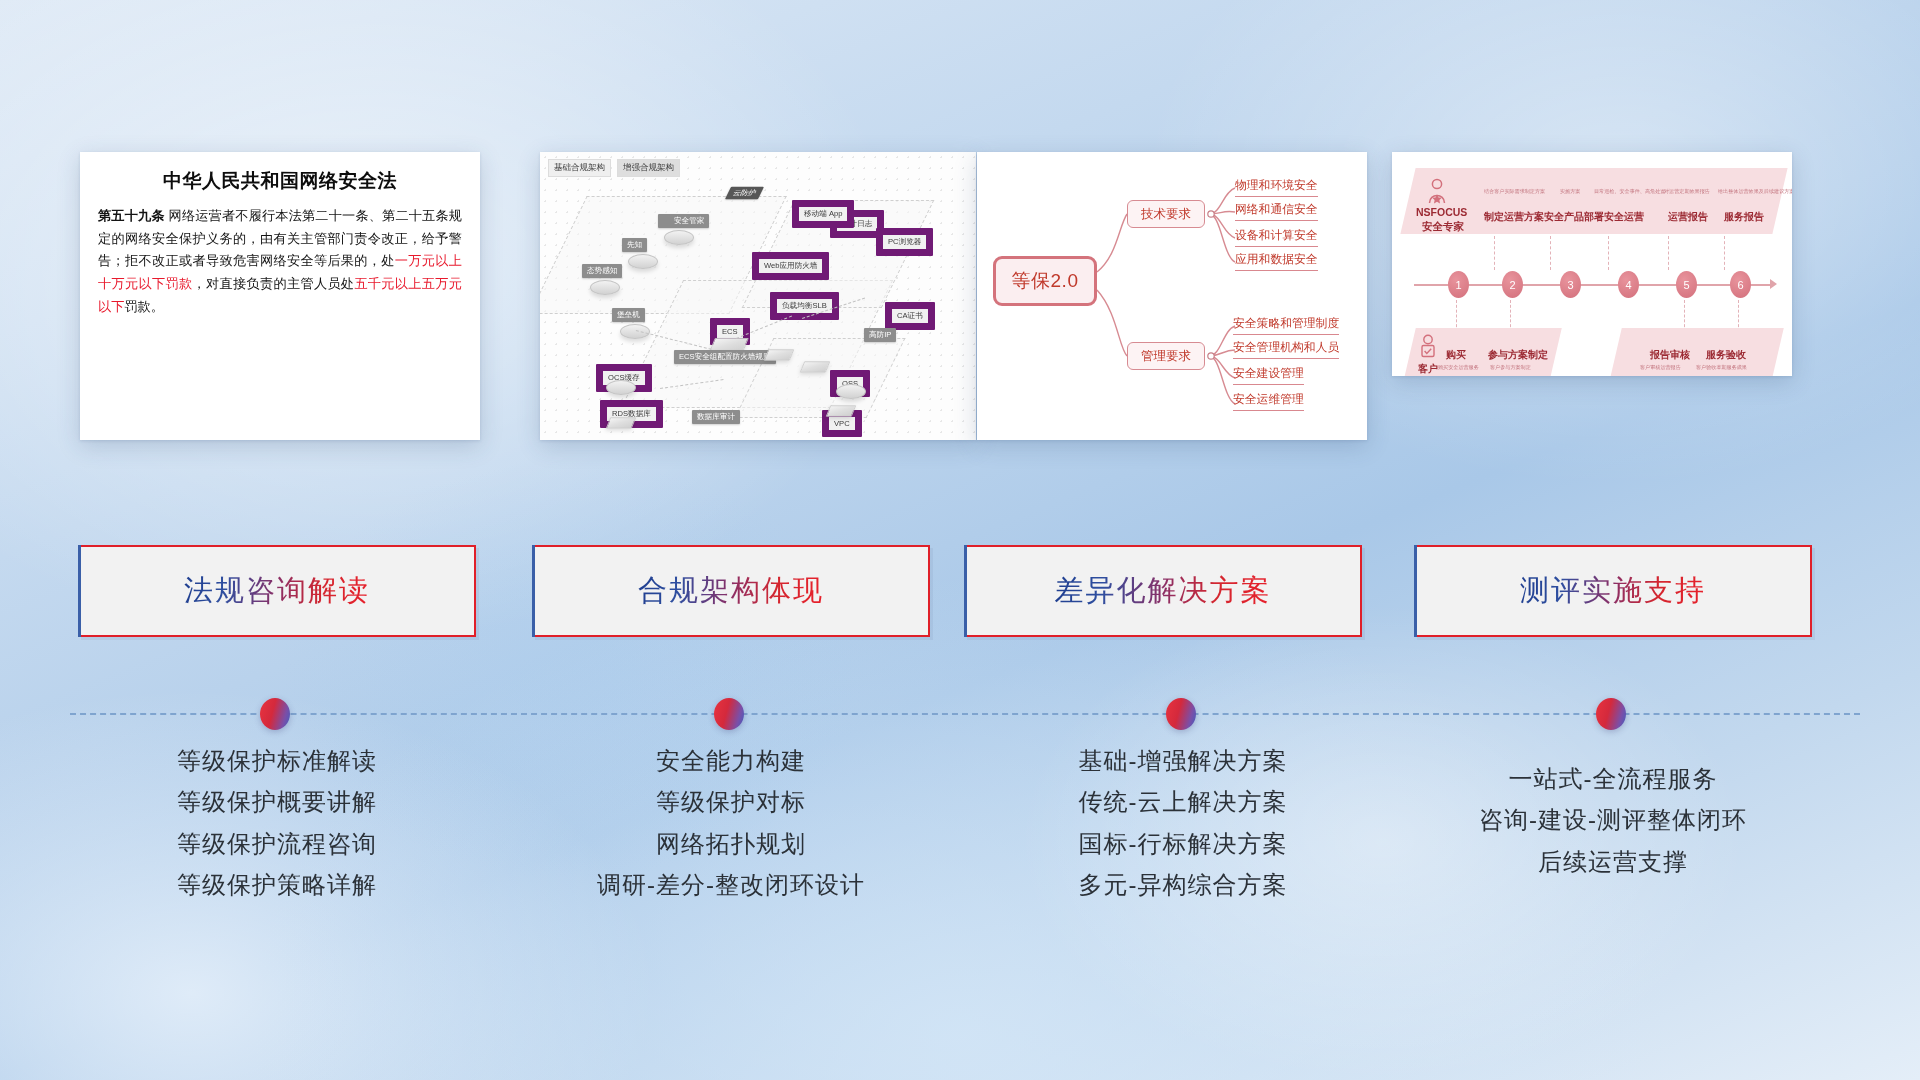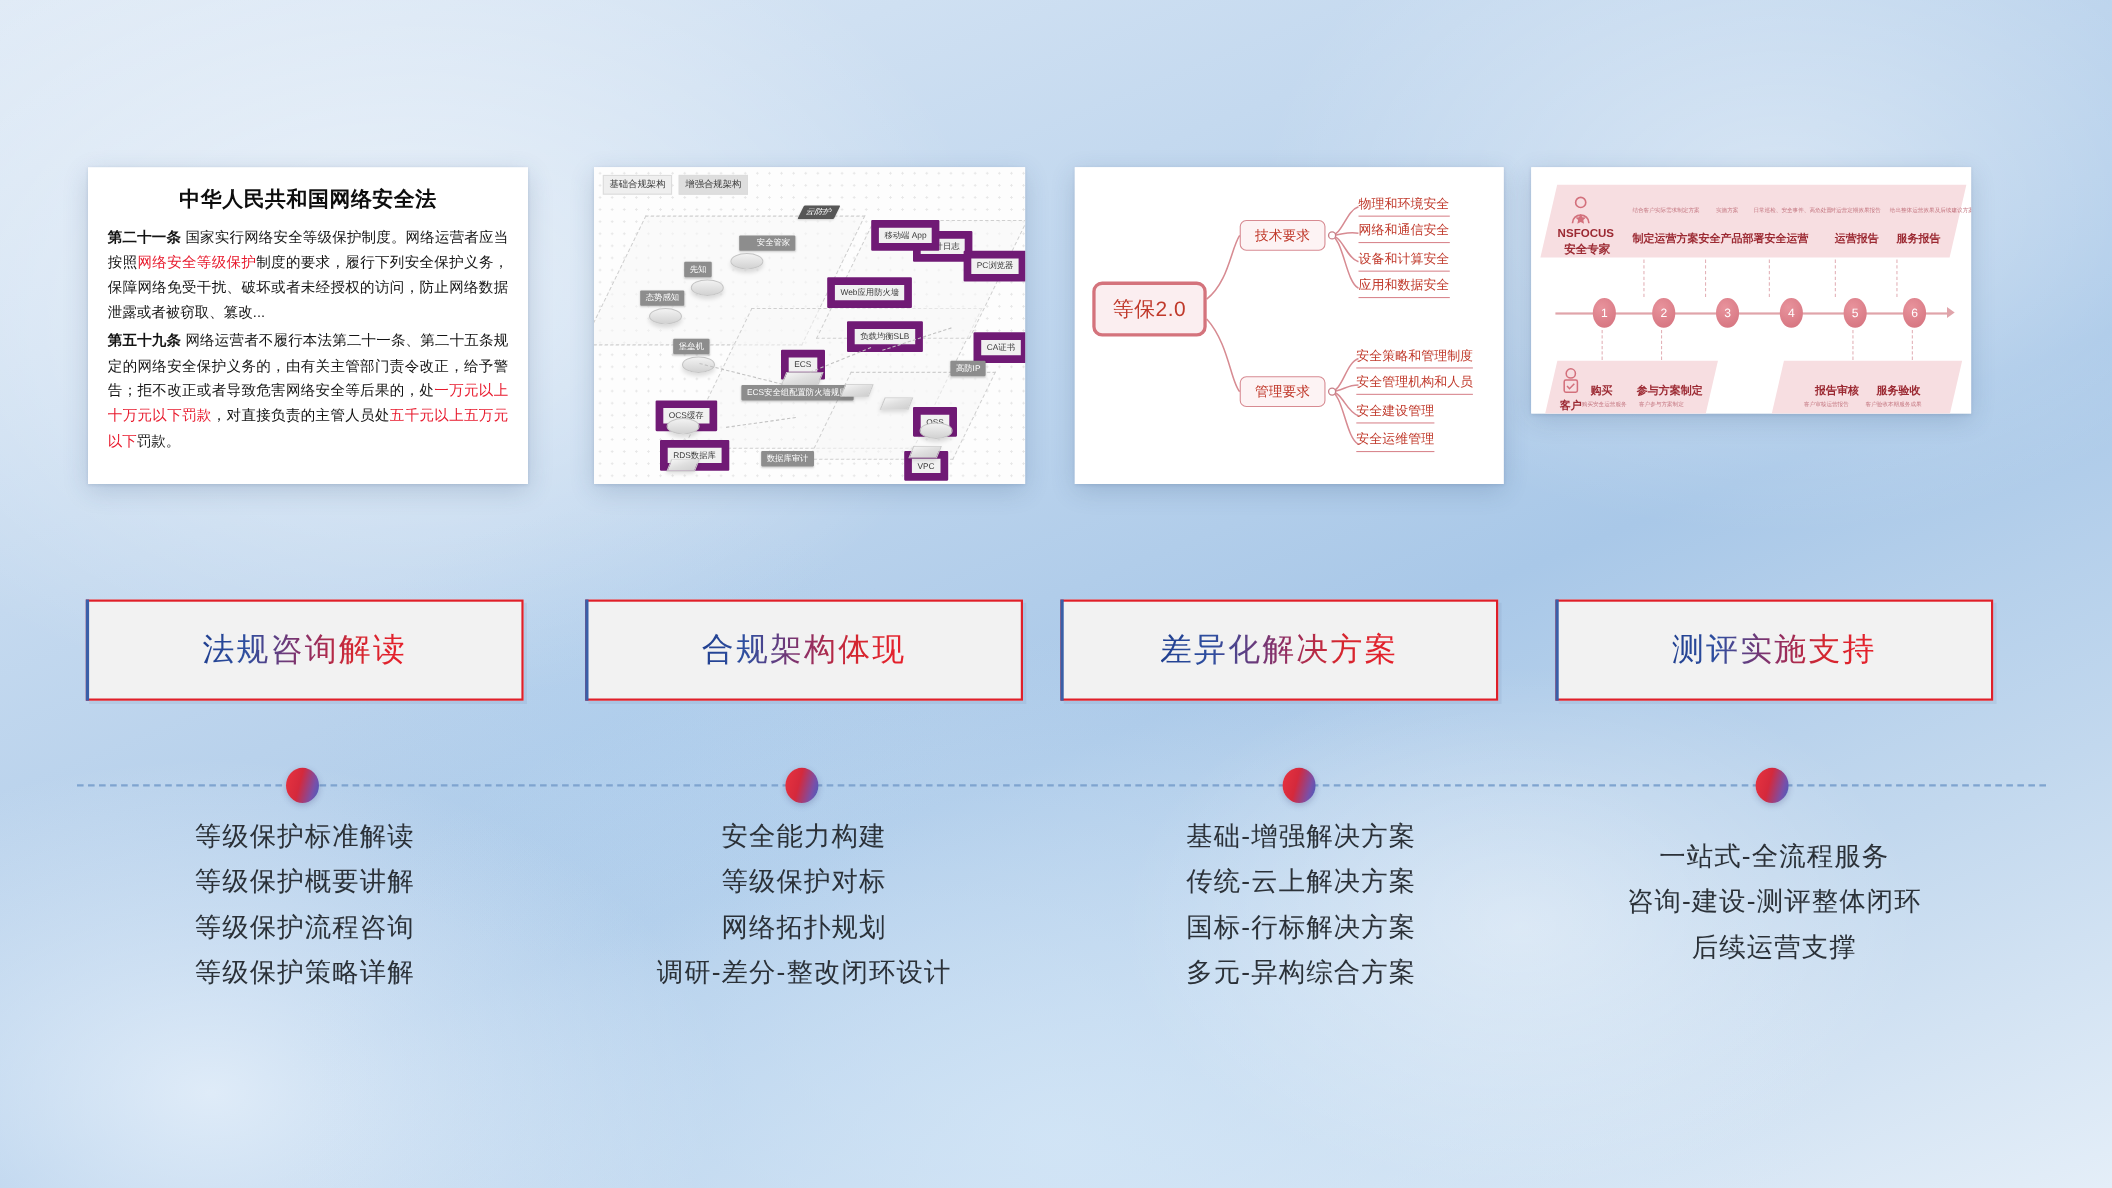--- a/index.html
+++ b/index.html
@@ -22,21 +22,21 @@
   }
 
   
   .cards { position: absolute; top: 152px; left: 0; width: 1920px; height: 294px; }
   .card {
     position: absolute; top: 0; background: #ffffff;
     box-shadow: 0 6px 22px rgba(40,70,110,0.20), 0 1px 3px rgba(40,70,110,0.14);
     overflow: hidden;
   }
   .card-1 { left: 80px;  width: 400px; height: 288px; }
-  .card-2 { left: 540px; width: 392px; height: 288px; }
+  .card-2 { left: 540px; width: 436px; height: 288px; }
   .card-3 { left: 977px; width: 390px; height: 288px; }
   .card-4 { left: 1392px;width: 400px; height: 224px; }
 
   
   .law { padding: 16px 18px 10px 18px; }
   .law h2 {
     text-align: center; font-size: 19px; font-weight: bold; color: #0d0d0d;
     letter-spacing: .5px; margin-bottom: 11px;
   }
   .law p {
@@ -171,23 +171,20 @@
 <body>
 
 <div class="bg-haze"></div>
 
 <div class="cards">
 
   <div class="card card-1">
     <div class="law">
       <h2>中华人民共和国网络安全法</h2>
       <p>
-        <b>第二十一条</b><span> 国家实行网络安全等级保护制度。网络运营者应当按照</span><span class="hl">网络安全等级保护</span><span>制度的要求，履行下列安全保护义务，保障网络免受干扰、破坏或者未经授权的访问，防止网络数据泄露或者被窃取、篡改...</span>
-      </p>
-      <p>
         <b>第五十九条</b><span> 网络运营者不履行本法第二十一条、第二十五条规定的网络安全保护义务的，由有关主管部门责令改正，给予警告；拒不改正或者导致危害网络安全等后果的，处</span><span class="hl">一万元以上十万元以下罚款</span><span>，对直接负责的主管人员处</span><span class="hl">五千元以上五万元以下</span><span>罚款。</span>
       </p>
     </div>
   </div>
 
   <div class="card card-2">
     <div class="arch">
       <div class="arch-dots"></div>
 
       <div class="arch-tabs">
@@ -195,21 +192,21 @@
         <div class="arch-tab sel">增强合规架构</div>
       </div>
 
       <div class="zone" style="left:18px;  top:44px;  width:200px; height:118px; transform:skewX(-26deg);"></div>
       <div class="zone" style="left:112px; top:128px; width:210px; height:128px; transform:skewX(-26deg);"></div>
       <div class="zone" style="left:228px; top:48px;  width:140px; height:108px; transform:skewX(-26deg);"></div>
       <div class="zone" style="left:214px; top:186px; width:132px; height:80px;  transform:skewX(-26deg);"></div>
 
       <div class="node dark" style="left:188px; top:34px; transform:skewX(-26deg) scaleY(.88);">云防护</div>
 
-      <div class="node" style="left:132px; top:62px;padding-left:16px;">安全管家</div>
+      <div class="node" style="left:118px; top:62px;padding-left:16px;">安全管家</div>
       <div class="disc" style="left:124px; top:78px;"></div>
 
       <div class="node" style="left:82px; top:86px;">先知</div>
       <div class="disc" style="left:88px; top:102px;"></div>
 
       <div class="node" style="left:42px; top:112px;">态势感知</div>
       <div class="disc" style="left:50px; top:128px;"></div>
 
       <div class="node" style="left:72px; top:156px;">堡垒机</div>
       <div class="disc" style="left:80px; top:172px;"></div>

